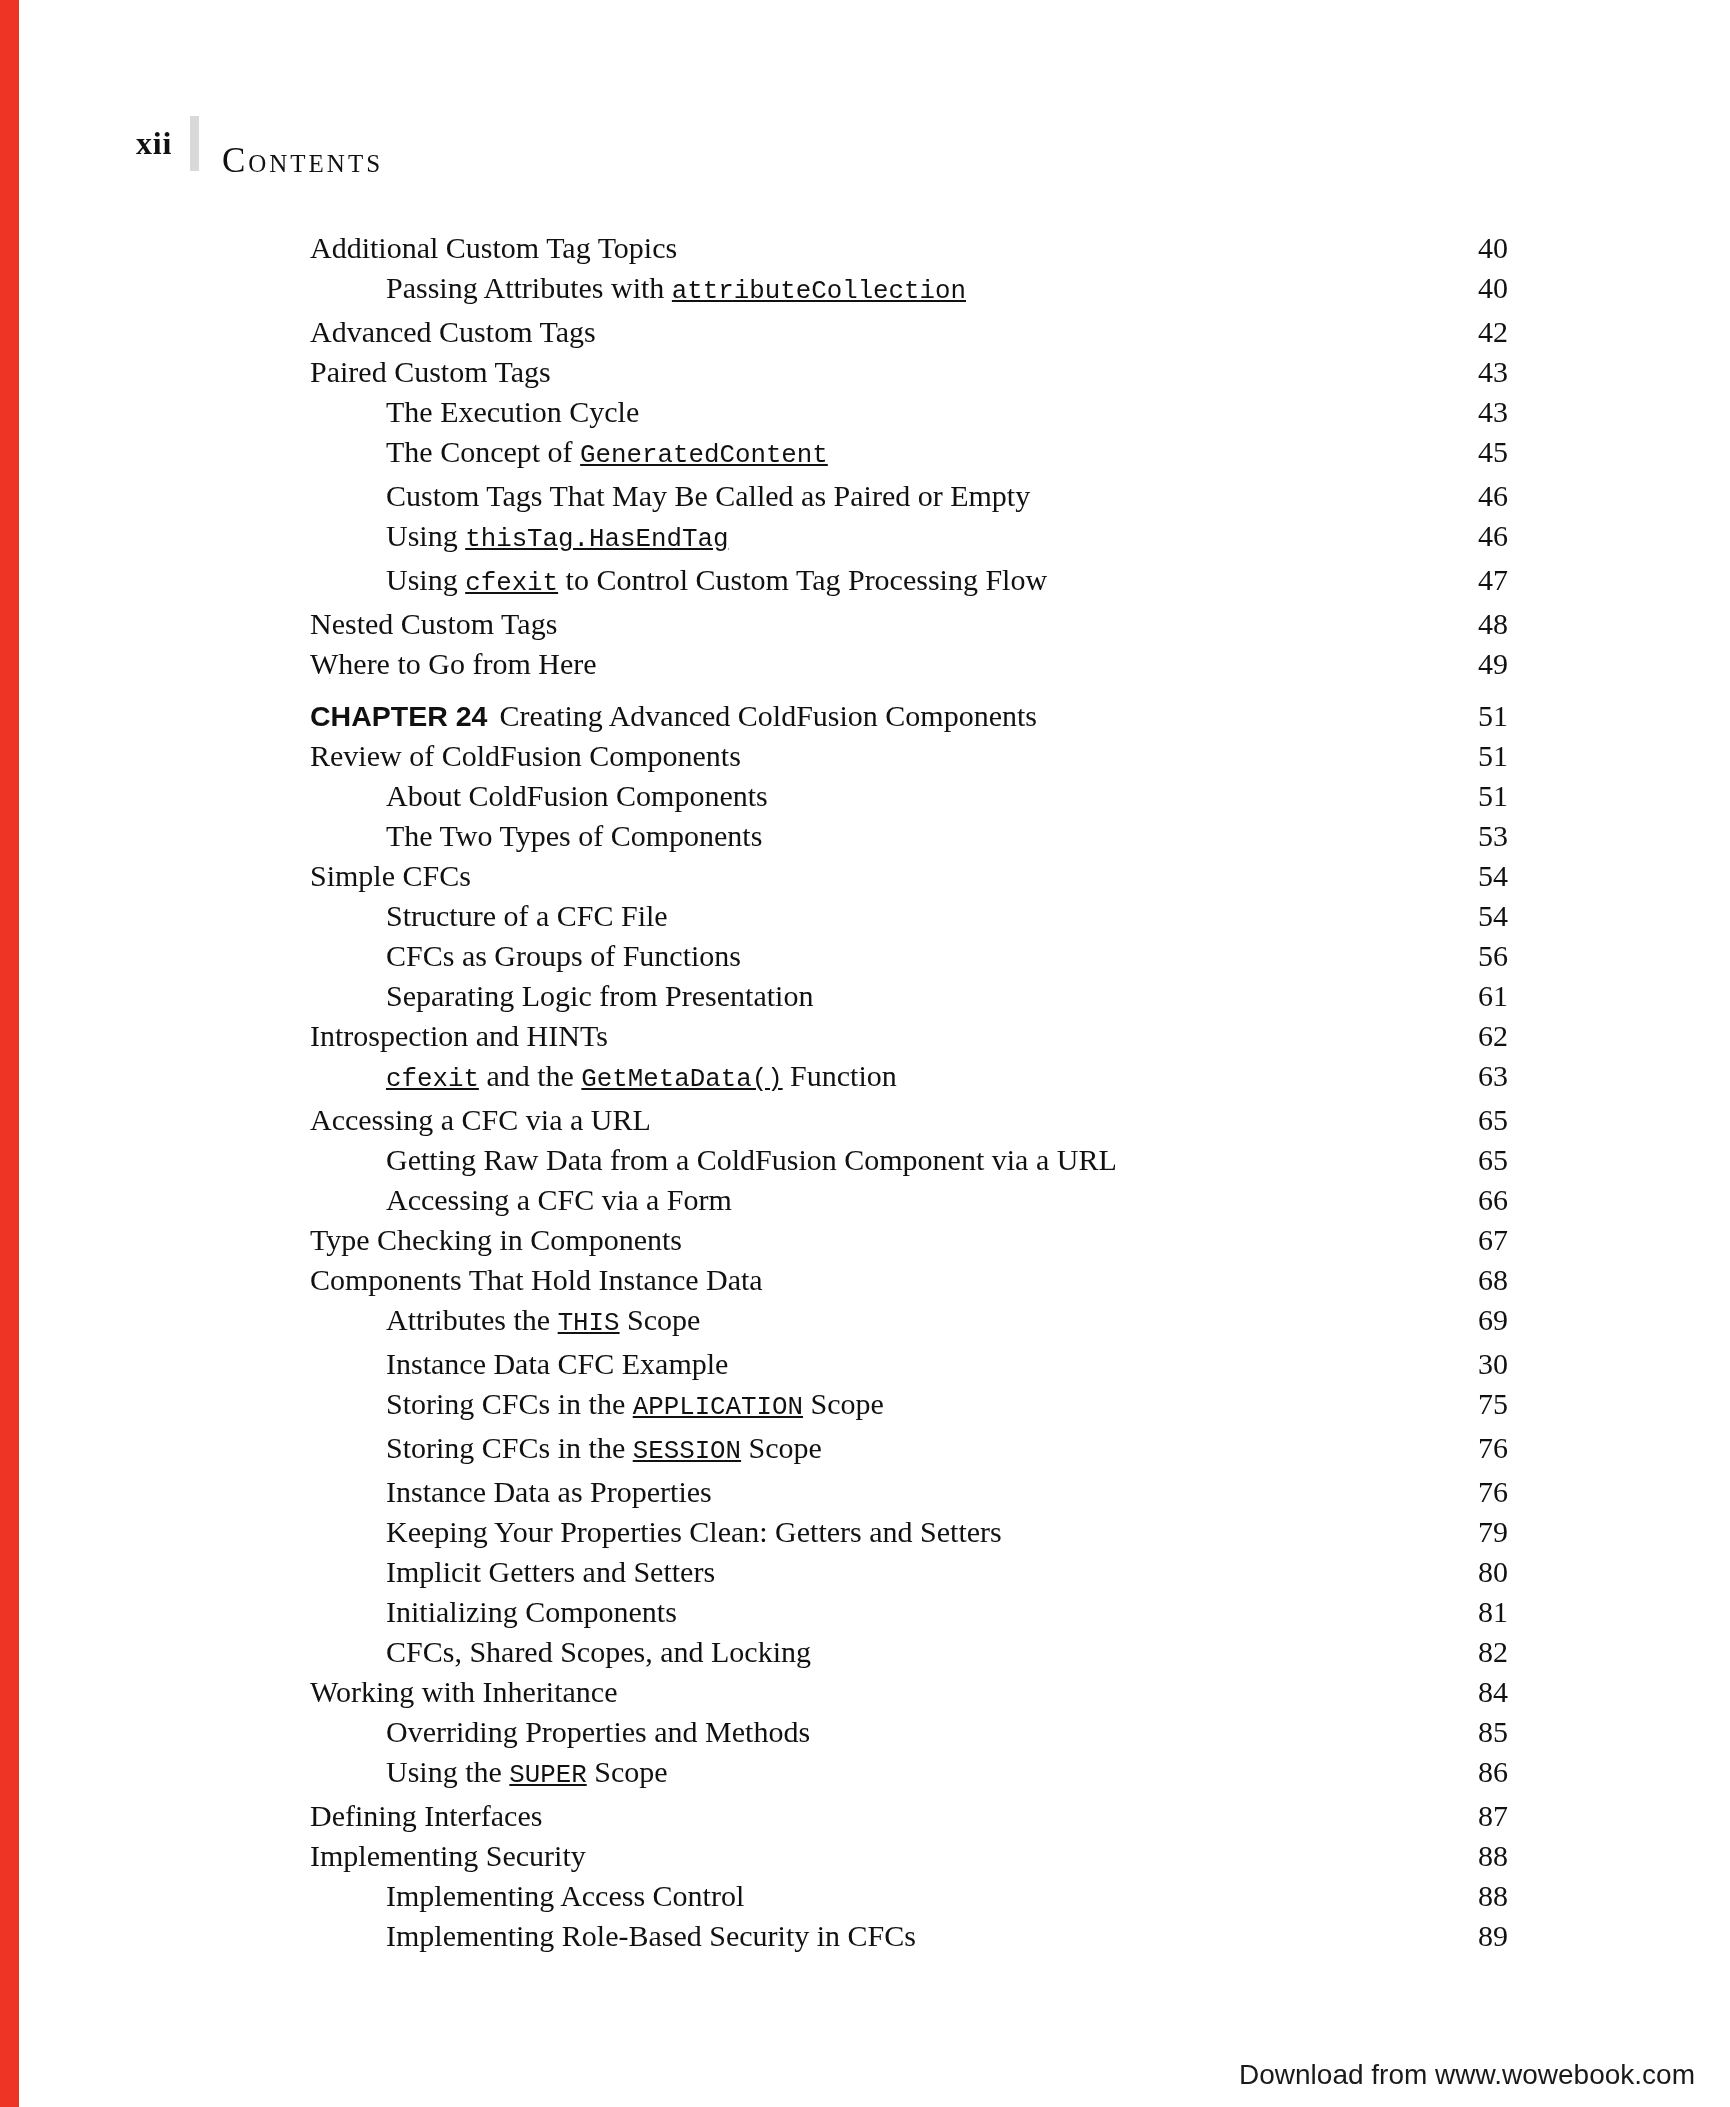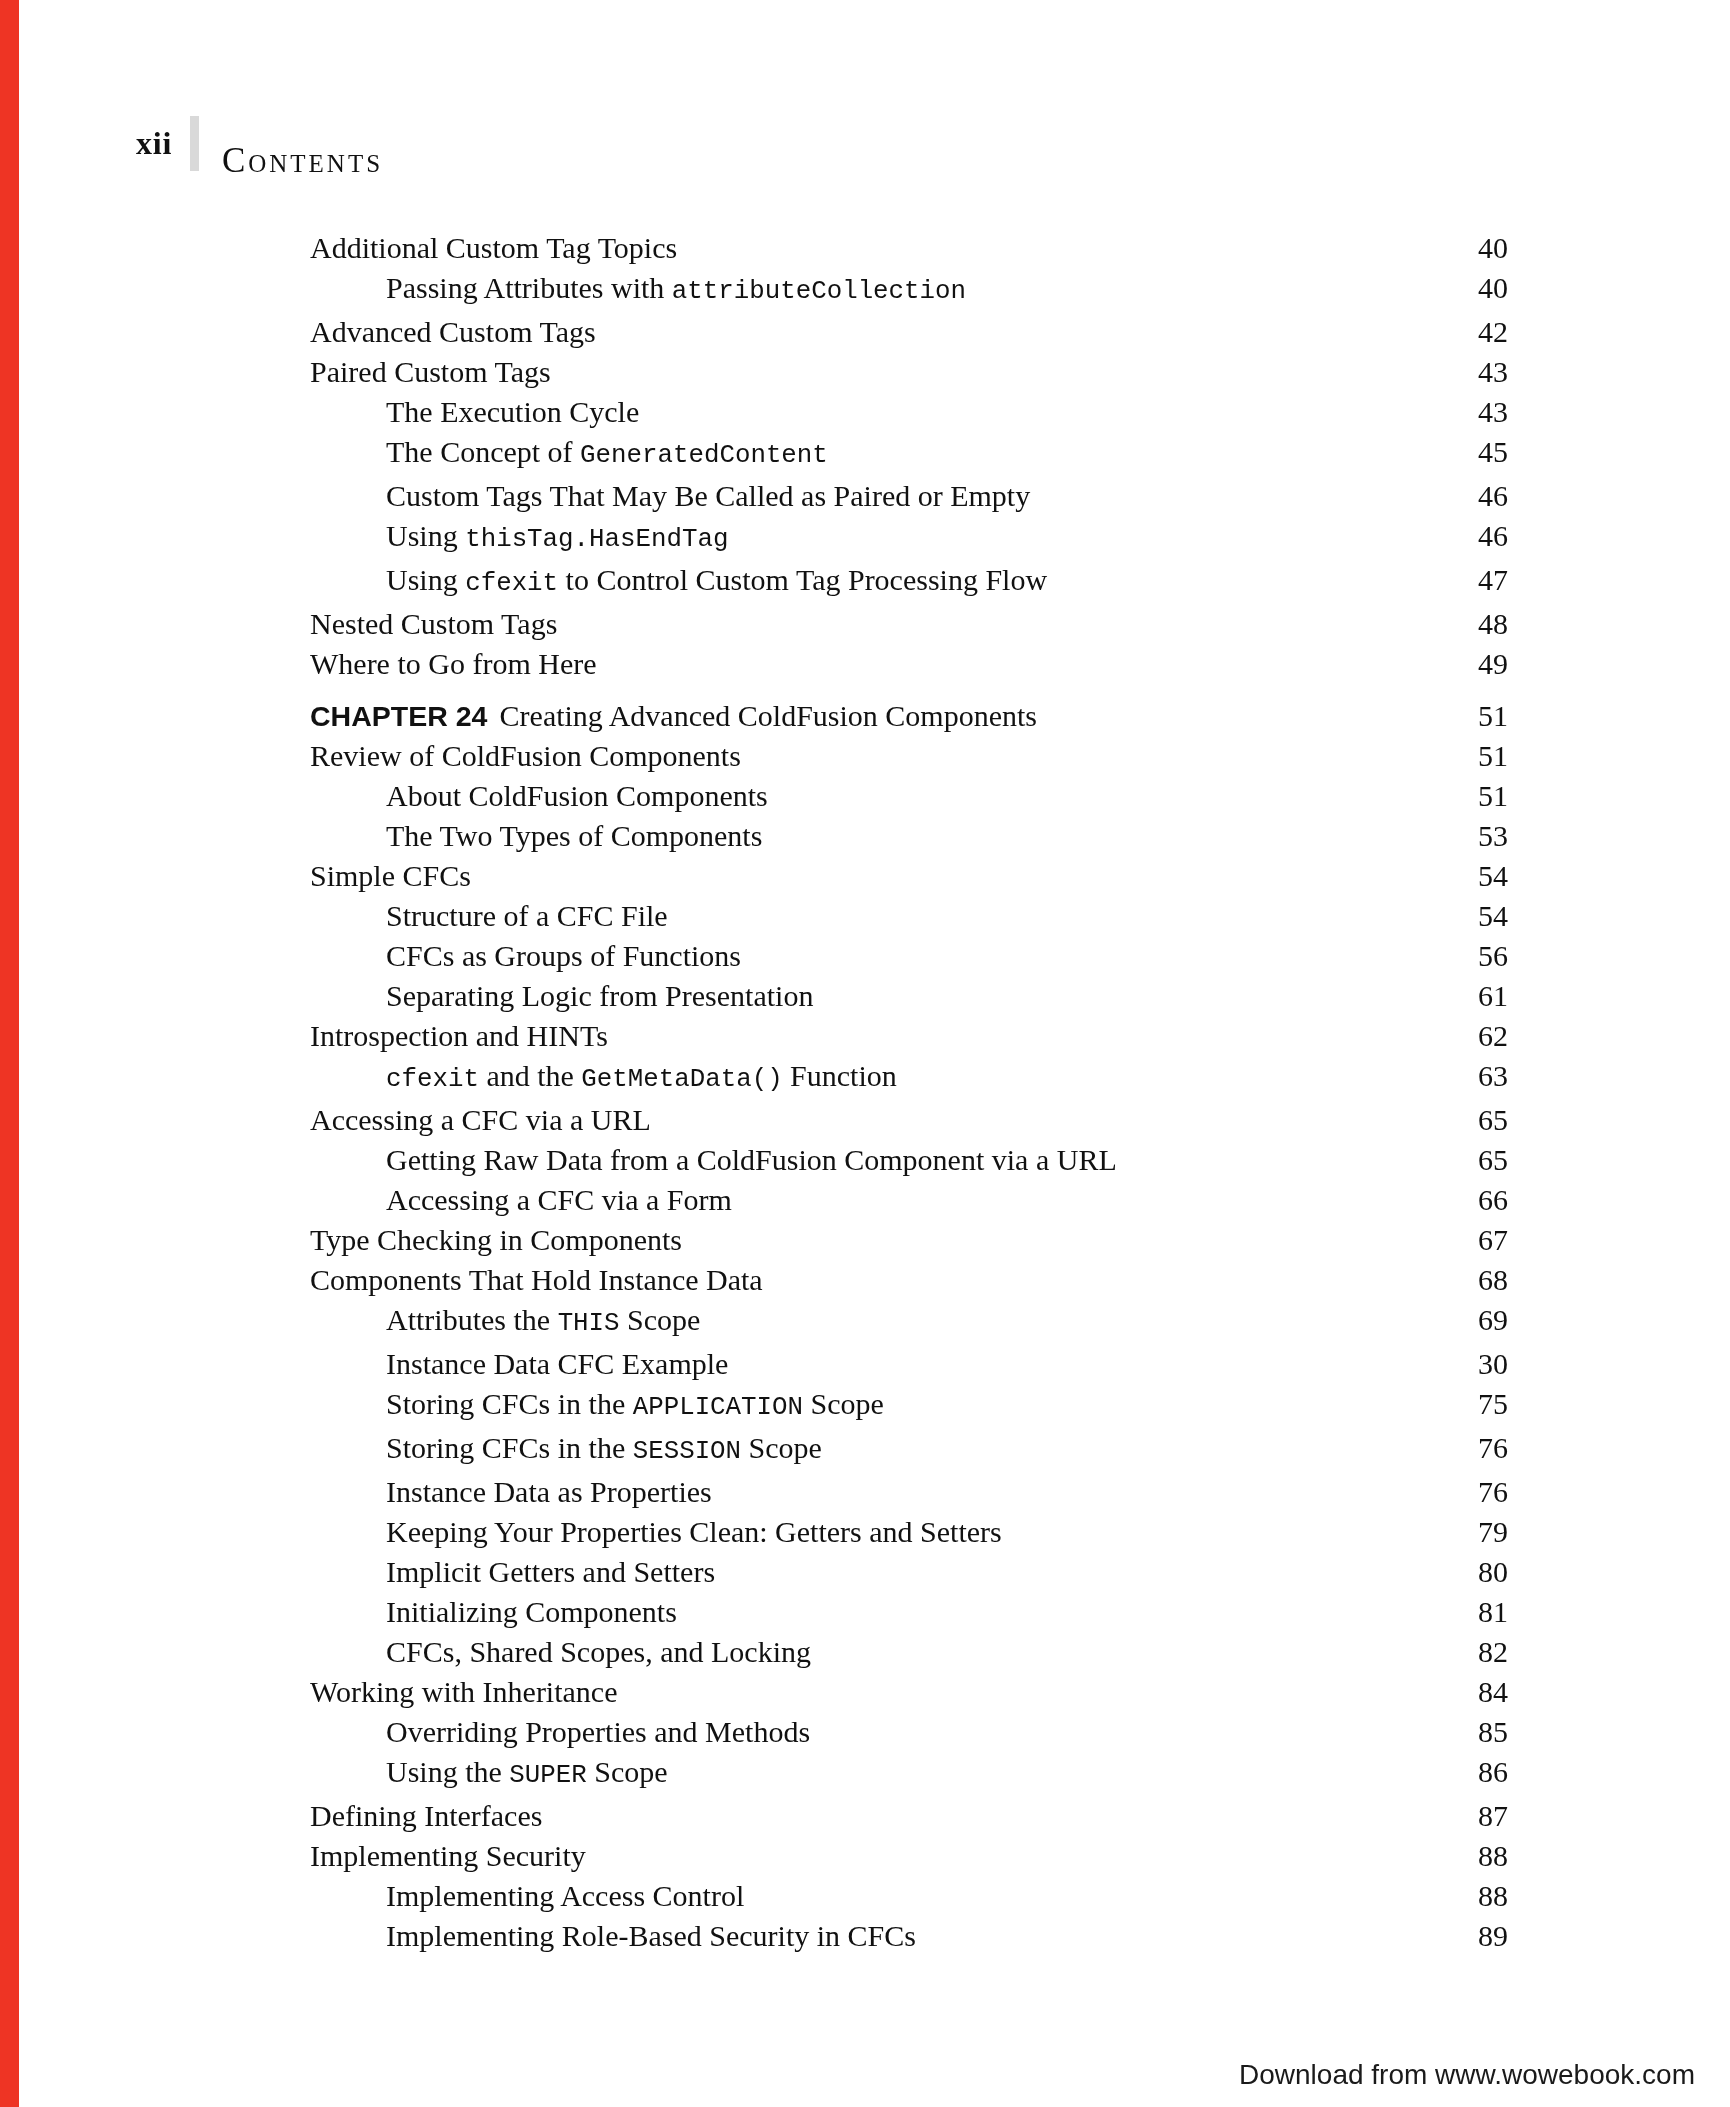--- a/index.html
+++ b/index.html
@@ -53,20 +53,21 @@
     line-height: 40px;
     font-size: 30px;
   }
   .toc-row.level-2 { padding-left: 76px; }
   .toc-row.gap-before { margin-top: 12.2px; }
   .toc-title { white-space: nowrap; }
   .toc-page { padding-left: 30.5px; }
   .mono {
     font-family: "Liberation Mono", "DejaVu Sans Mono", monospace;
     font-size: 0.86em;
+    text-decoration: underline;
   }
   .chapter {
     font-family: "Liberation Sans", sans-serif;
     font-weight: bold;
     font-size: 0.95em;
     letter-spacing: 0px;
     margin-right: 12.2px;
   }
 
   .page-footer {

